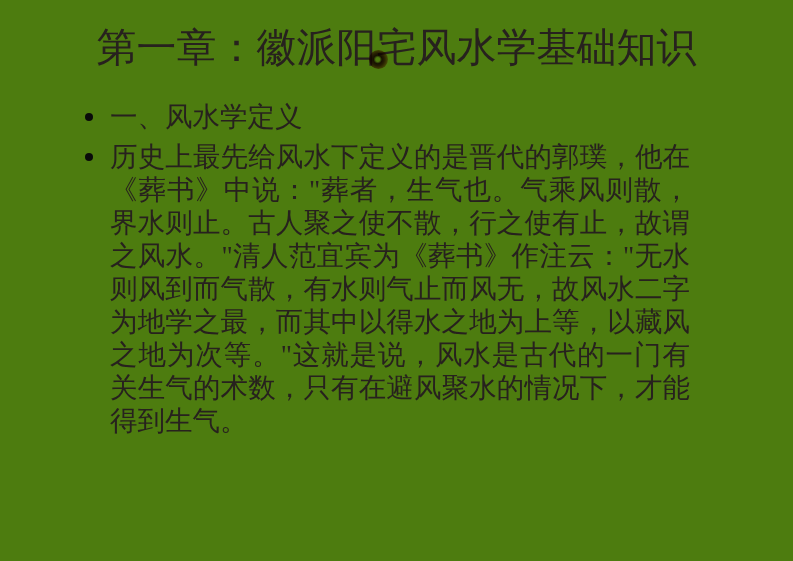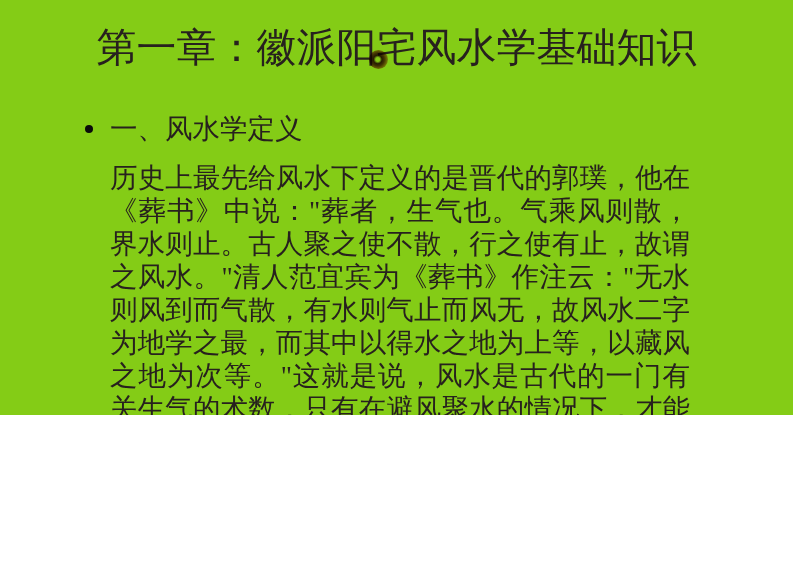--- a/index.html
+++ b/index.html
@@ -3,22 +3,22 @@
 <meta charset="utf-8">
 <style>
   html, body {
     margin: 0;
     padding: 0;
     background: #ffffff;
   }
   .slide {
     position: relative;
     width: 793px;
-    height: 415px;
-    background: #84cc16;
+    height: 561px;
+    background: #4d7c0f;
     overflow: hidden;
     font-family: "Liberation Serif", "DejaVu Serif", serif;
     color: #27211e;
   }
   .title {
     position: absolute;
     top: 22px;
     left: 0;
     width: 100%;
     margin: 0;
@@ -48,22 +48,22 @@
     pointer-events: none;
   }
   .content {
     position: absolute;
     left: 85px;
     top: 96px;
     width: 605px;
   }
   .bullet-item {
     display: flex;
-    align-items: flex-end;
-    margin: 16px 0 7px 0;
+    align-items: flex-start;
+    margin: 4px 0 7px 0;
   }
   .bullet-dot {
     flex: 0 0 25px;
     position: relative;
     height: 33px;
   }
   .bullet-dot::before {
     content: "";
     position: absolute;
     left: 0;

